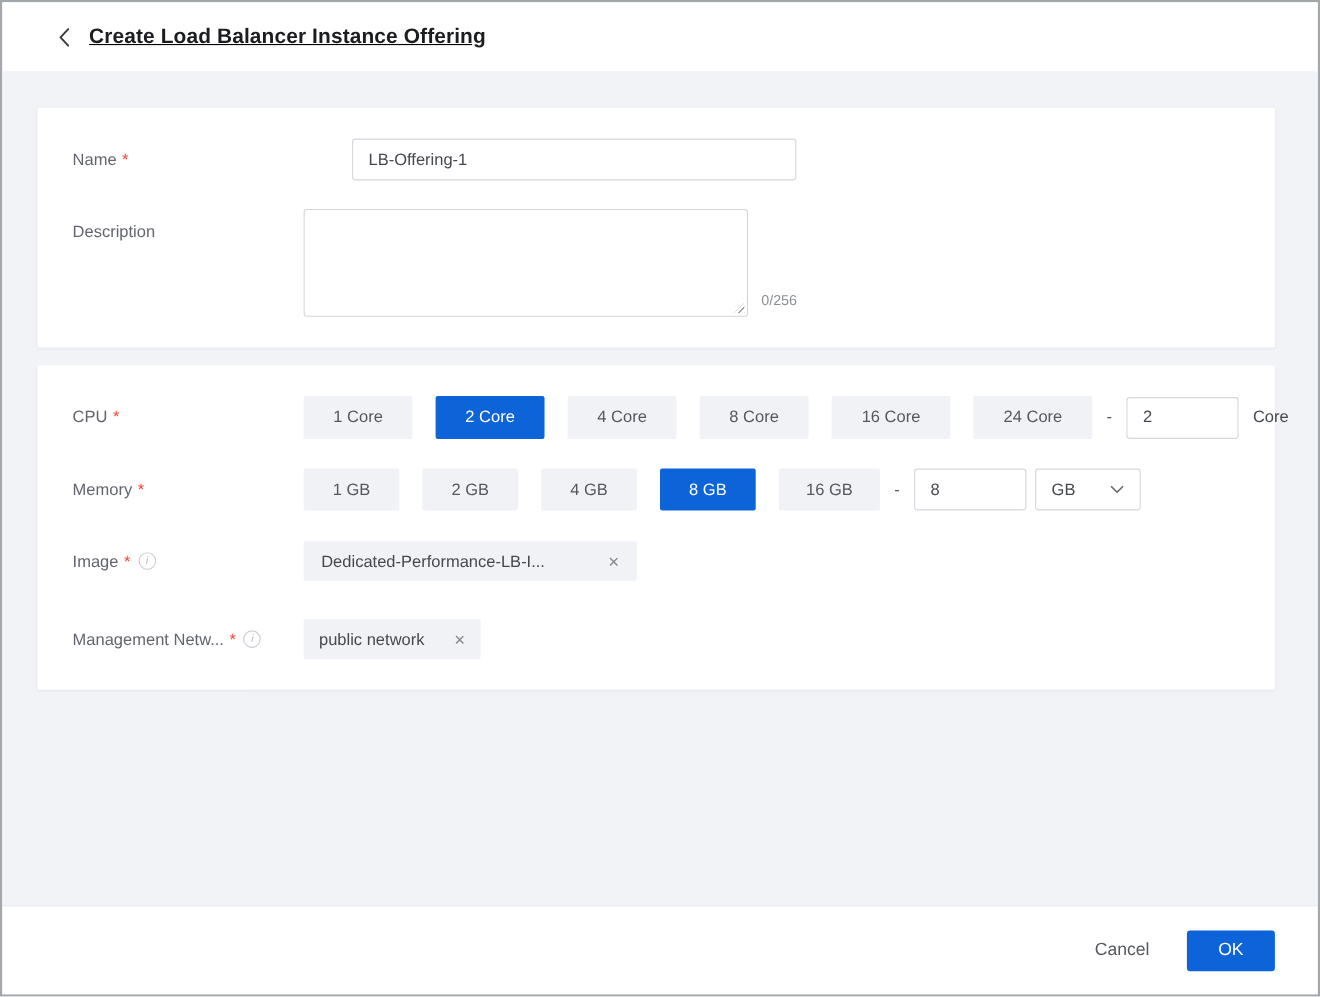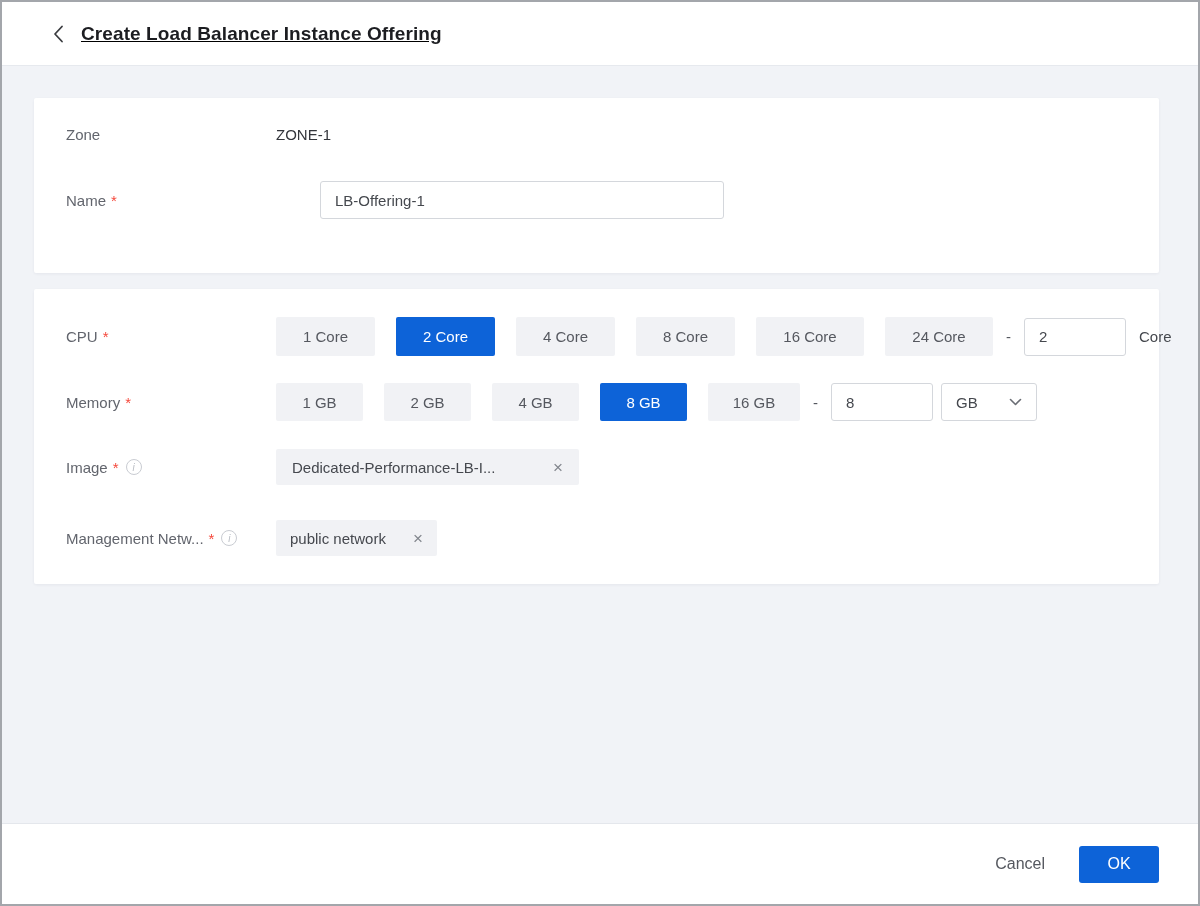--- a/index.html
+++ b/index.html
@@ -183,35 +183,41 @@
         <polyline points="9,1.5 2,9 9,16.5" fill="none" stroke="#3a3c40" stroke-width="1.8" stroke-linecap="round" stroke-linejoin="round"></polyline>
       </svg>
     </div>
     <div class="page-title">Create Load Balancer Instance Offering</div>
   </div>
 
   <div class="body-area">
 
     <div class="panel">
 
-      <div class="form-row row-zone">
-        <div class="label-col">
-          <span>Zone</span>
-        </div>
-        <div class="zone-value">ZONE-1</div>
-      </div>
 
       <div class="form-row row-name">
         <div class="label-col">
           <span>Name</span>
           <span class="required-mark">*</span>
         </div>
         <input class="text-input" type="text" value="LB-Offering-1" style="">
       </div>
 
+      <div class="form-row top-align">
+        <div class="label-col desc-label-col">
+          <span>Description</span>
+        </div>
+        <div class="desc-wrap">
+          <div class="desc-box">
+            <textarea class="textarea" style=""></textarea>
+            <span class="resize-grip"></span>
+          </div>
+          <span class="char-counter">0/256</span>
+        </div>
+      </div>
     </div>
 
     <div class="panel">
 
       <div class="form-row row-cpu">
         <div class="label-col">
           <span>CPU</span>
           <span class="required-mark">*</span>
         </div>
         <div class="seg-group">

